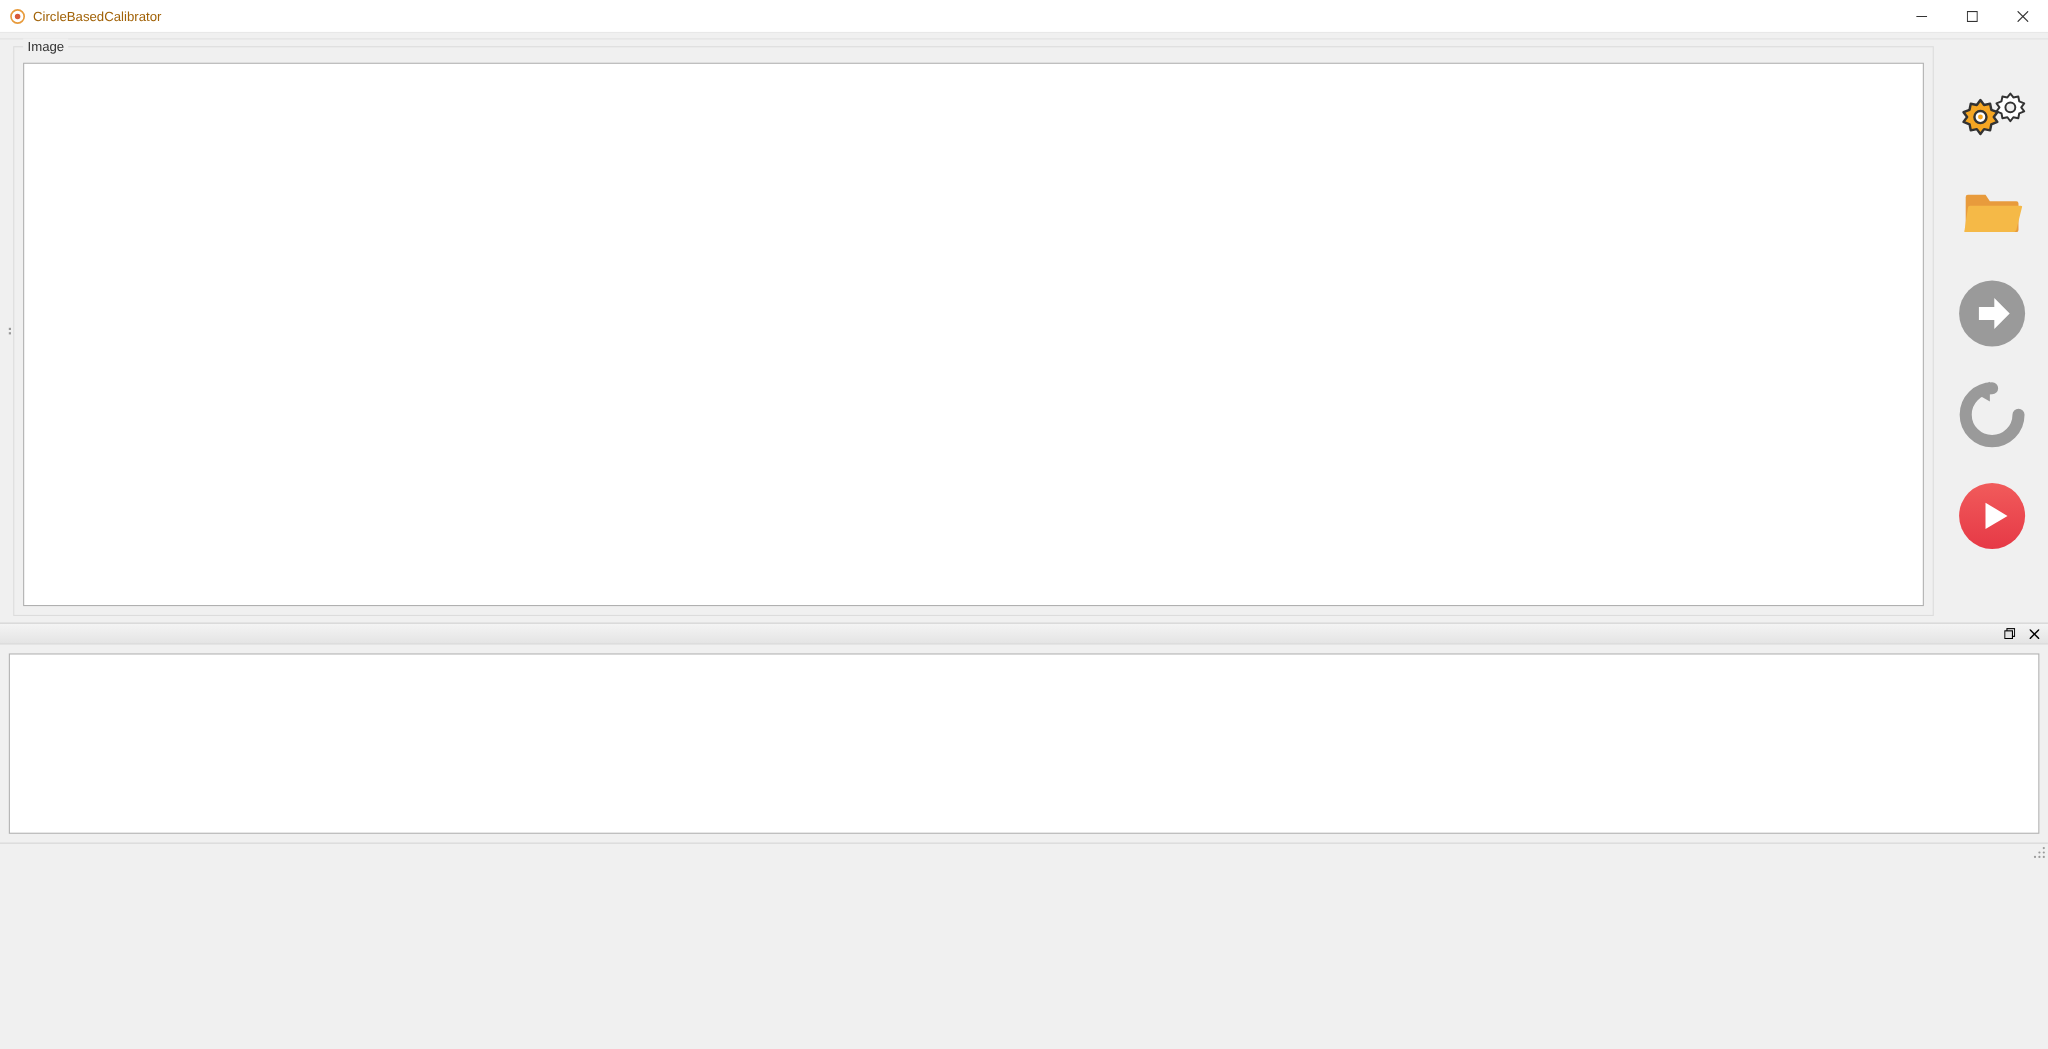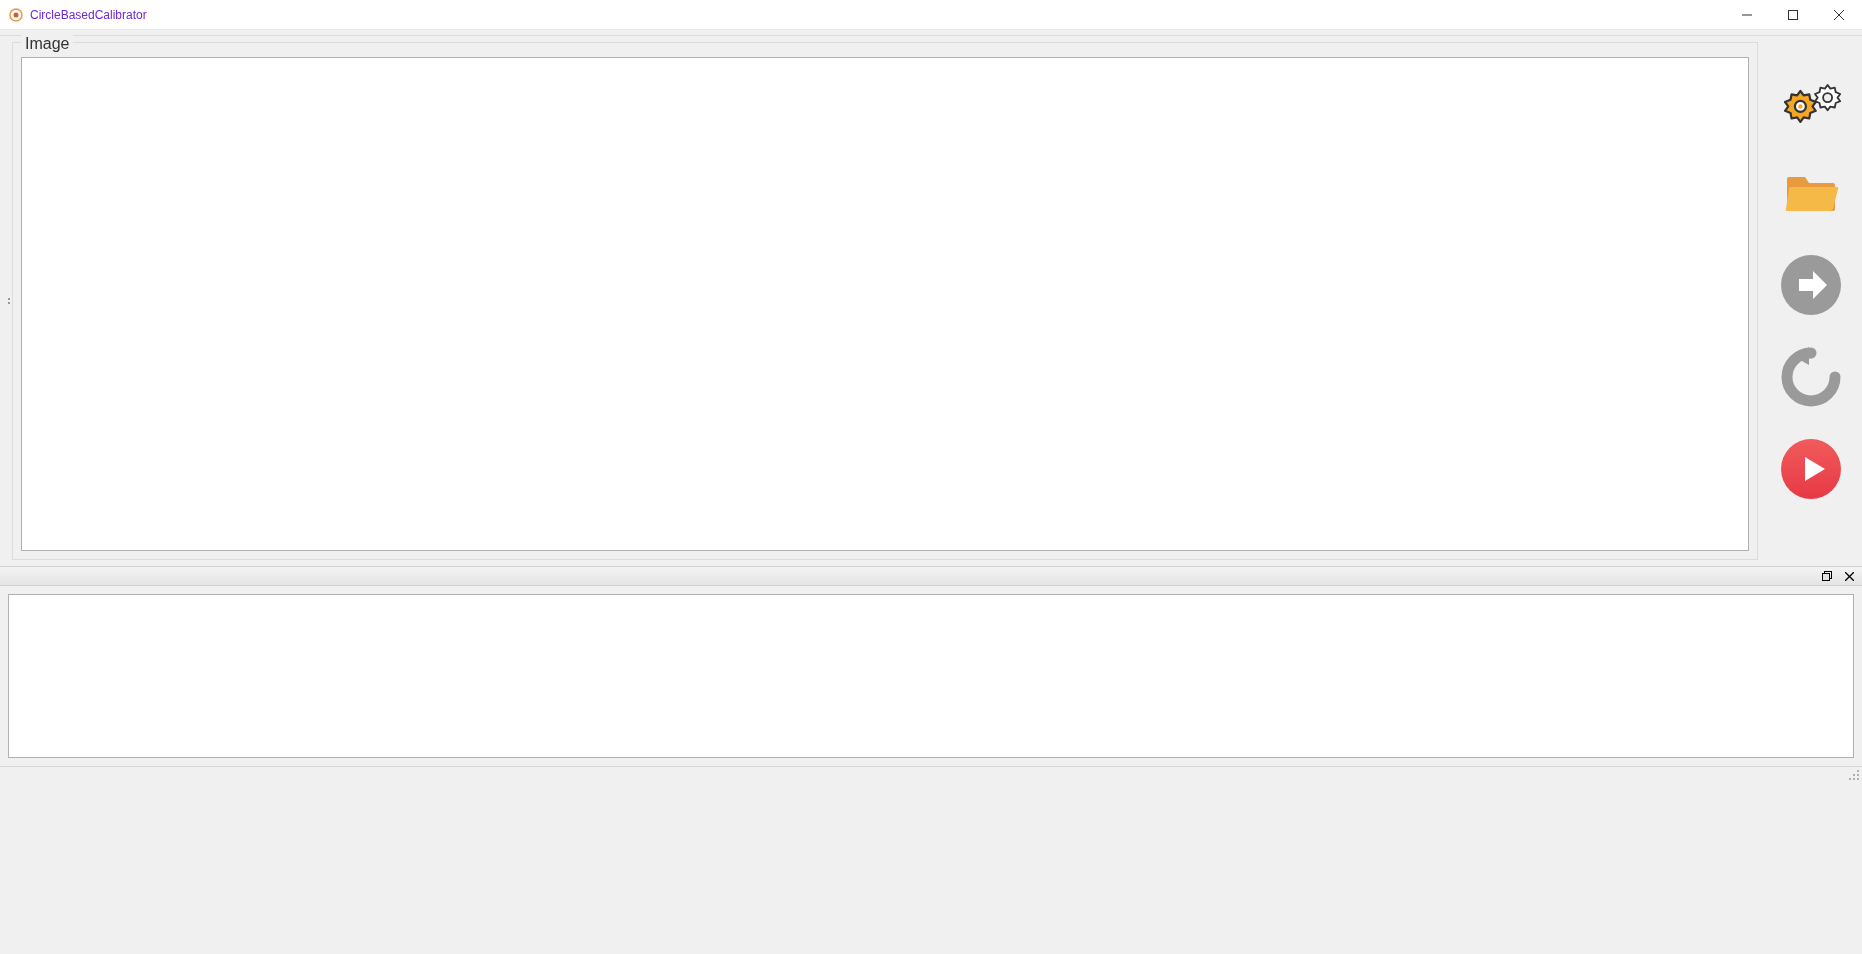--- a/index.html
+++ b/index.html
@@ -29,21 +29,21 @@
       align-items: center;
       gap: 6px;
       padding-left: 8px;
     }
     .app-icon {
       width: 16px;
       height: 16px;
     }
     .title-text {
       font-size: 12px;
-      color: #6d28d9;
+      color: #a16207;
     }
     .window-controls {
       display: flex;
       height: 100%;
     }
     .win-btn {
       width: 46px;
       height: 100%;
       display: flex;
       align-items: center;
@@ -68,21 +68,21 @@
       position: relative;
       margin-right: 8px;
       padding: 14px 8px 8px 8px;
     }
     .group-label {
       position: absolute;
       top: -8px;
       left: 8px;
       background: #f0f0f0;
       padding: 0 4px;
-      font-size: 16px;
+      font-size: 12px;
       color: #333;
     }
     .image-canvas {
       background: #ffffff;
       border: 1px solid #b0b0b0;
       width: 100%;
       height: 100%;
     }
     .side-buttons {
       width: 90px;

